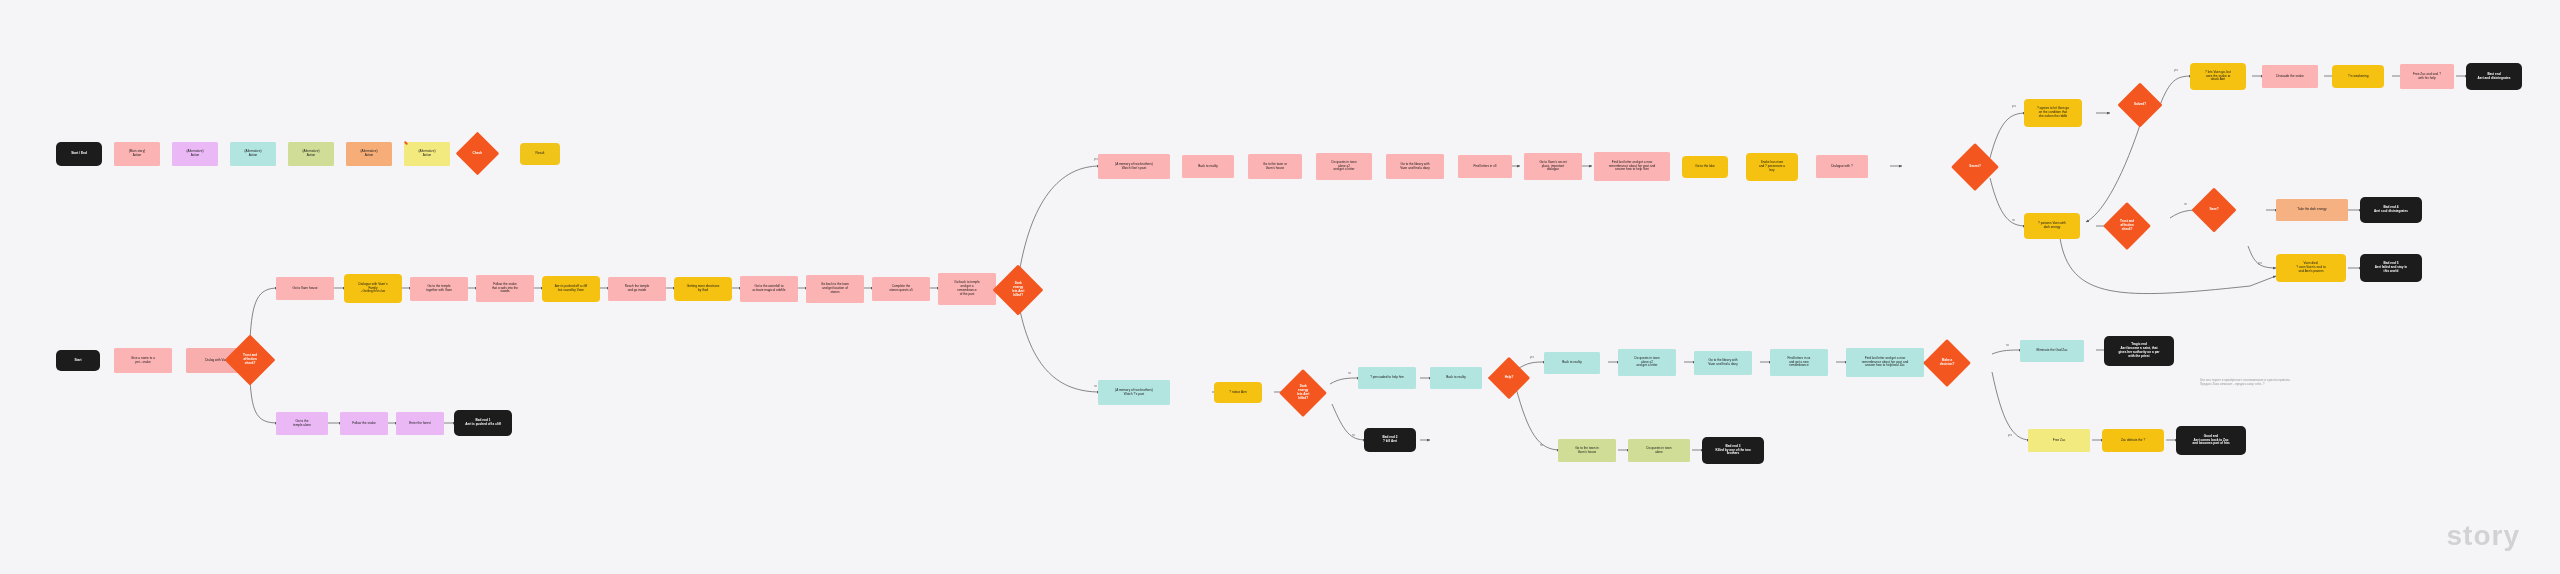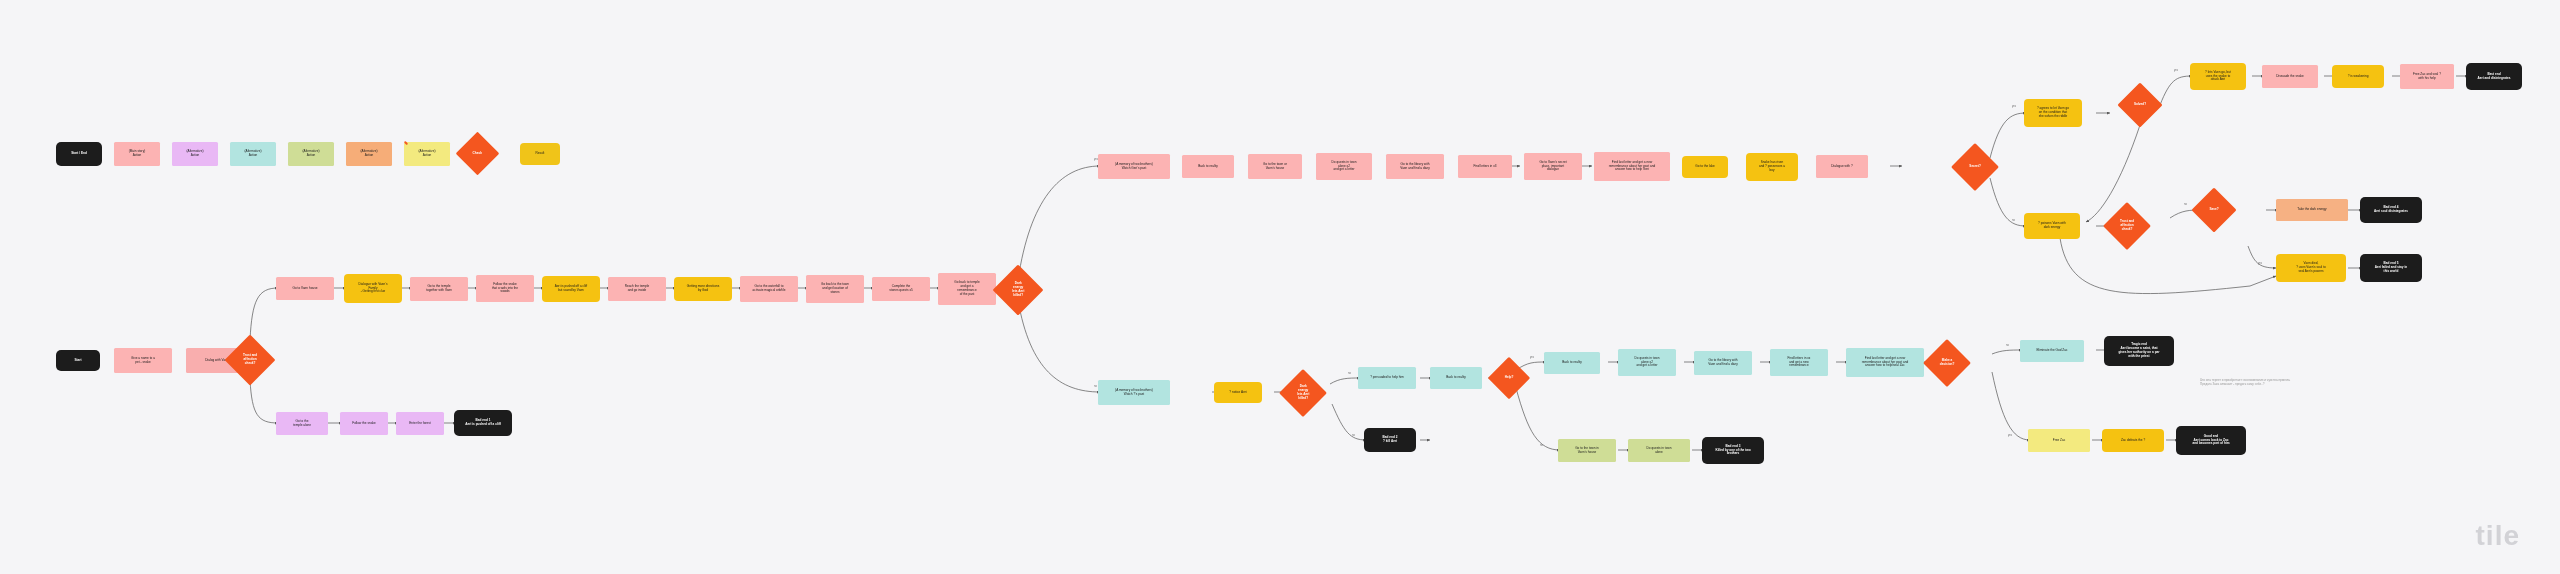--- a/index.html
+++ b/index.html
@@ -356,15 +356,15 @@
   <div class="edge-label" style="left:1352px;top:434px;"><span>no</span></div>
   <div class="edge-label" style="left:1530px;top:356px;"><span>yes</span></div>
   <div class="edge-label" style="left:1540px;top:444px;"><span>no</span></div>
   <div class="edge-label" style="left:2006px;top:344px;"><span>no</span></div>
   <div class="edge-label" style="left:2008px;top:434px;"><span>yes</span></div>
   <div class="edge-label" style="left:1348px;top:372px;"><span>no</span></div>
 
   <div class="note" style="left:2200px;top:378px;">Что она теряет и приобретает: воспоминания и чувства привяза.
 Предать Зака означает - предать саму себя..?</div>
 
-  <div class="watermark">tile</div>
+  <div class="watermark">story</div>
 
 </div>
 
 </body></html>

